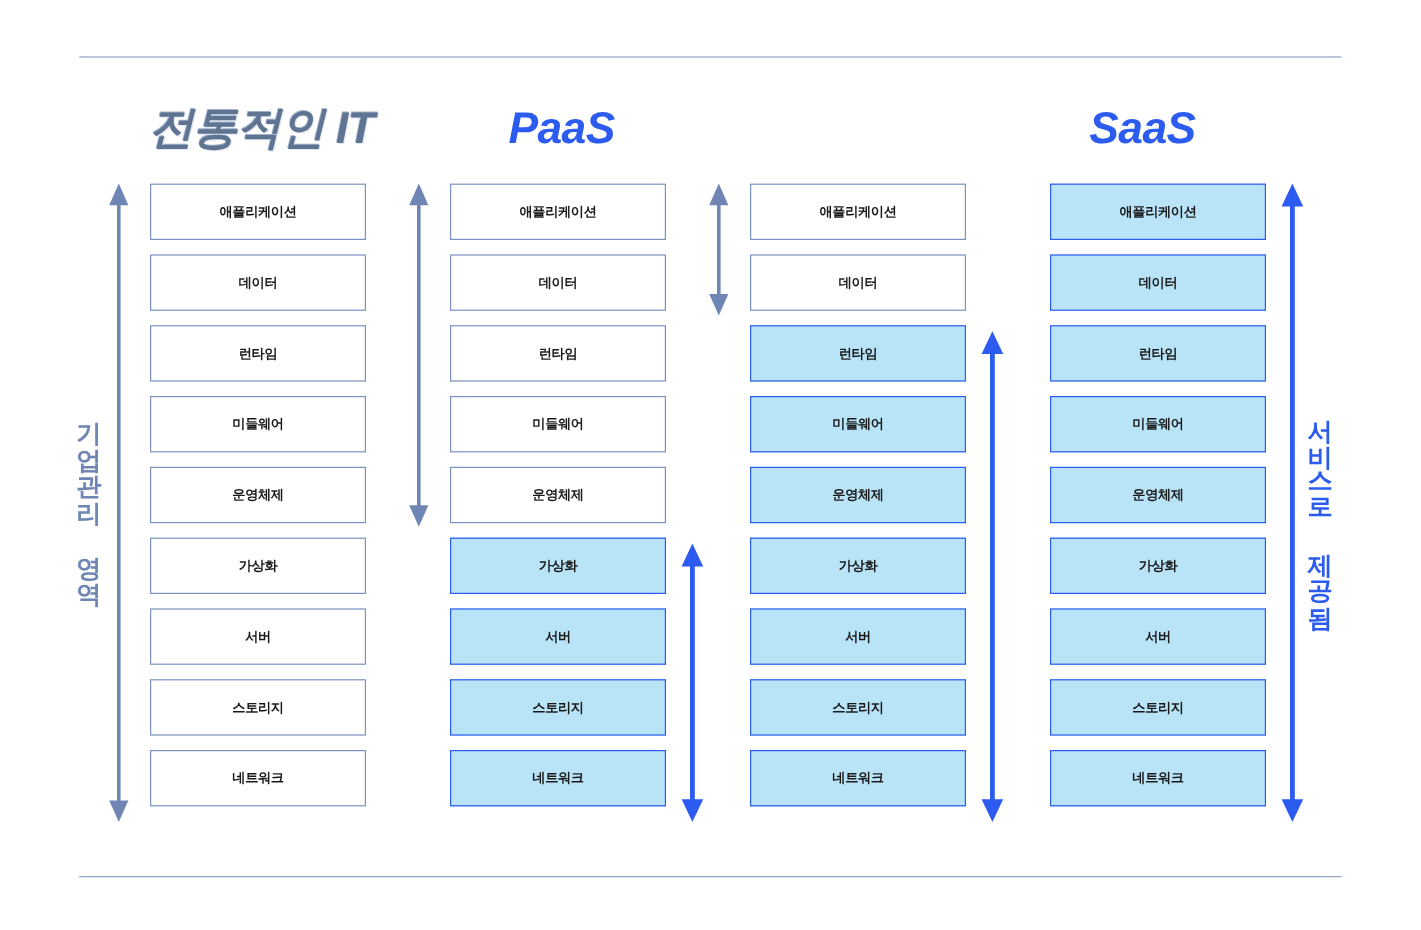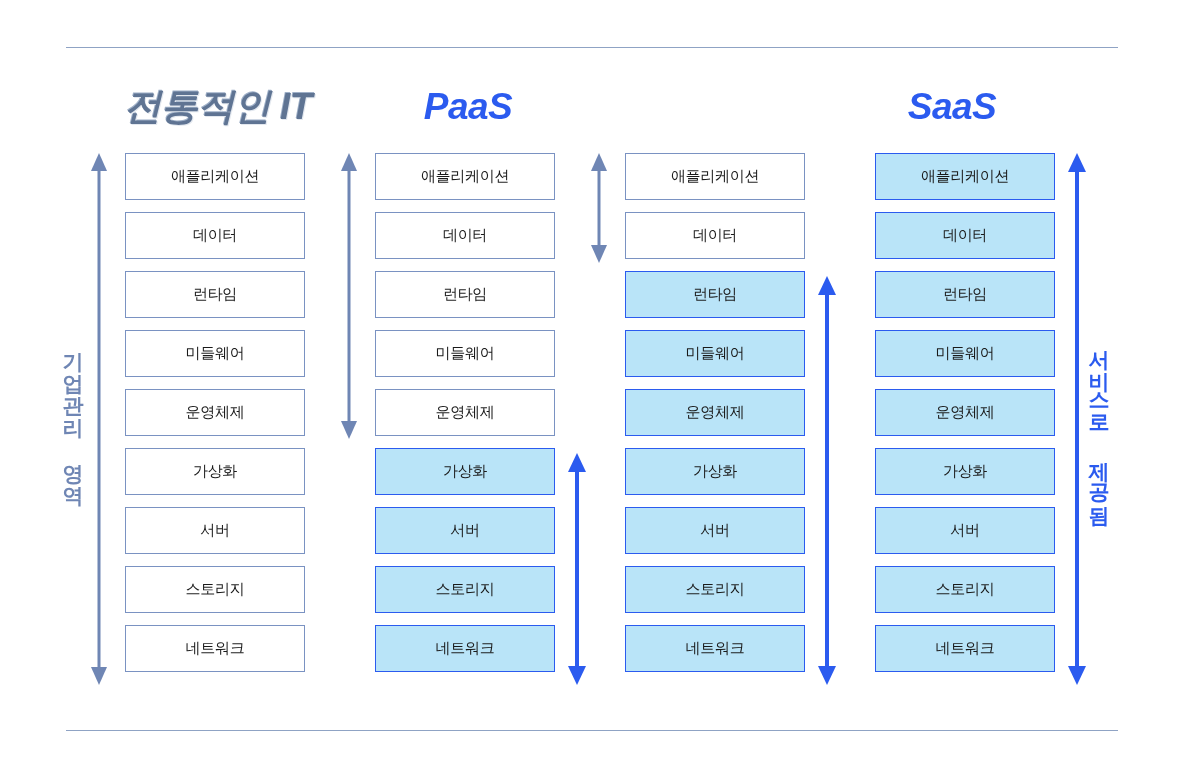--- a/index.html
+++ b/index.html
@@ -66,22 +66,22 @@
     top: 153px;
     width: 180px;
   }
   .layer-box {
     height: 47px;
     margin-bottom: 12px;
     box-sizing: border-box;
     display: flex;
     align-items: center;
     justify-content: center;
-    font-size: 15px;
-    font-weight: 400;
+    font-size: 11px;
+    font-weight: 700;
     color: #1a1a1a;
     letter-spacing: -0.3px;
   }
   .layer-box.managed {
     background: #ffffff;
     border: 1.6px solid #7A92C2;
   }
   .layer-box.service {
     background: #B9E4F8;
     border: 1.6px solid #2B5BEF;

